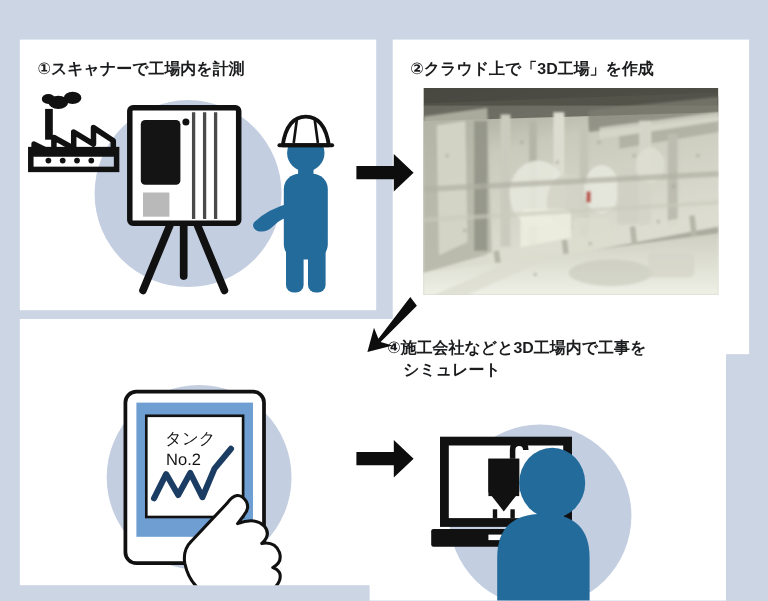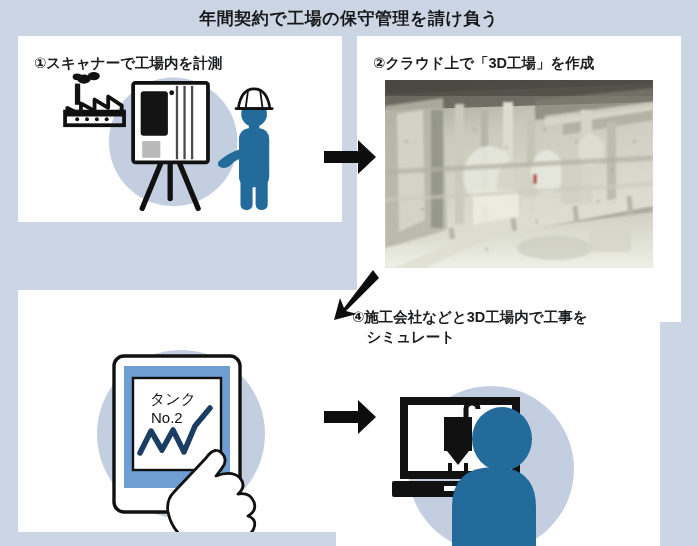--- a/index.html
+++ b/index.html
@@ -36,21 +36,21 @@
     letter-spacing: 0.5px;
     white-space: nowrap;
   }
 
   
   .panel {
     position: absolute;
     background: #ffffff;
     box-sizing: border-box;
   }
-  #panel-1 { left: 18px;  top: 36px;  width: 324px; height: 186px; }
+  #panel-1 { left: 18px;  top: 36px;  width: 324px; height: 246px; }
   #panel-2 { left: 357px; top: 36px;  width: 324px; height: 286px; text-align: right; }
   #panel-3 { left: 18px;  top: 290px; width: 324px; height: 242px; }
   #panel-4 { left: 336px; top: 290px; width: 324px; height: 304px; }
 
   .panel-label {
     position: absolute;
     left: 16px;
     top: 17px;
     font-size: 14.5px;
     font-weight: bold;
@@ -86,23 +86,20 @@
     overflow: hidden;
     background: #b9b9ad;
   }
   .photo-frame svg { display: block; }
 </style>
 </head>
 <body>
 
 <div id="infographic">
 
-  <div class="title-bar">
-    <div class="title-text">年間契約で工場の保守管理を請け負う</div>
-  </div>
 
   <div class="panel" id="panel-1">
     <svg class="panel-art" viewBox="0 0 324 246">
 
       <circle cx="153" cy="140" r="85" fill="#c3cee1"></circle>
 
       <g fill="#111111">
 
         <rect x="23" y="63" width="7" height="28"></rect>
 

